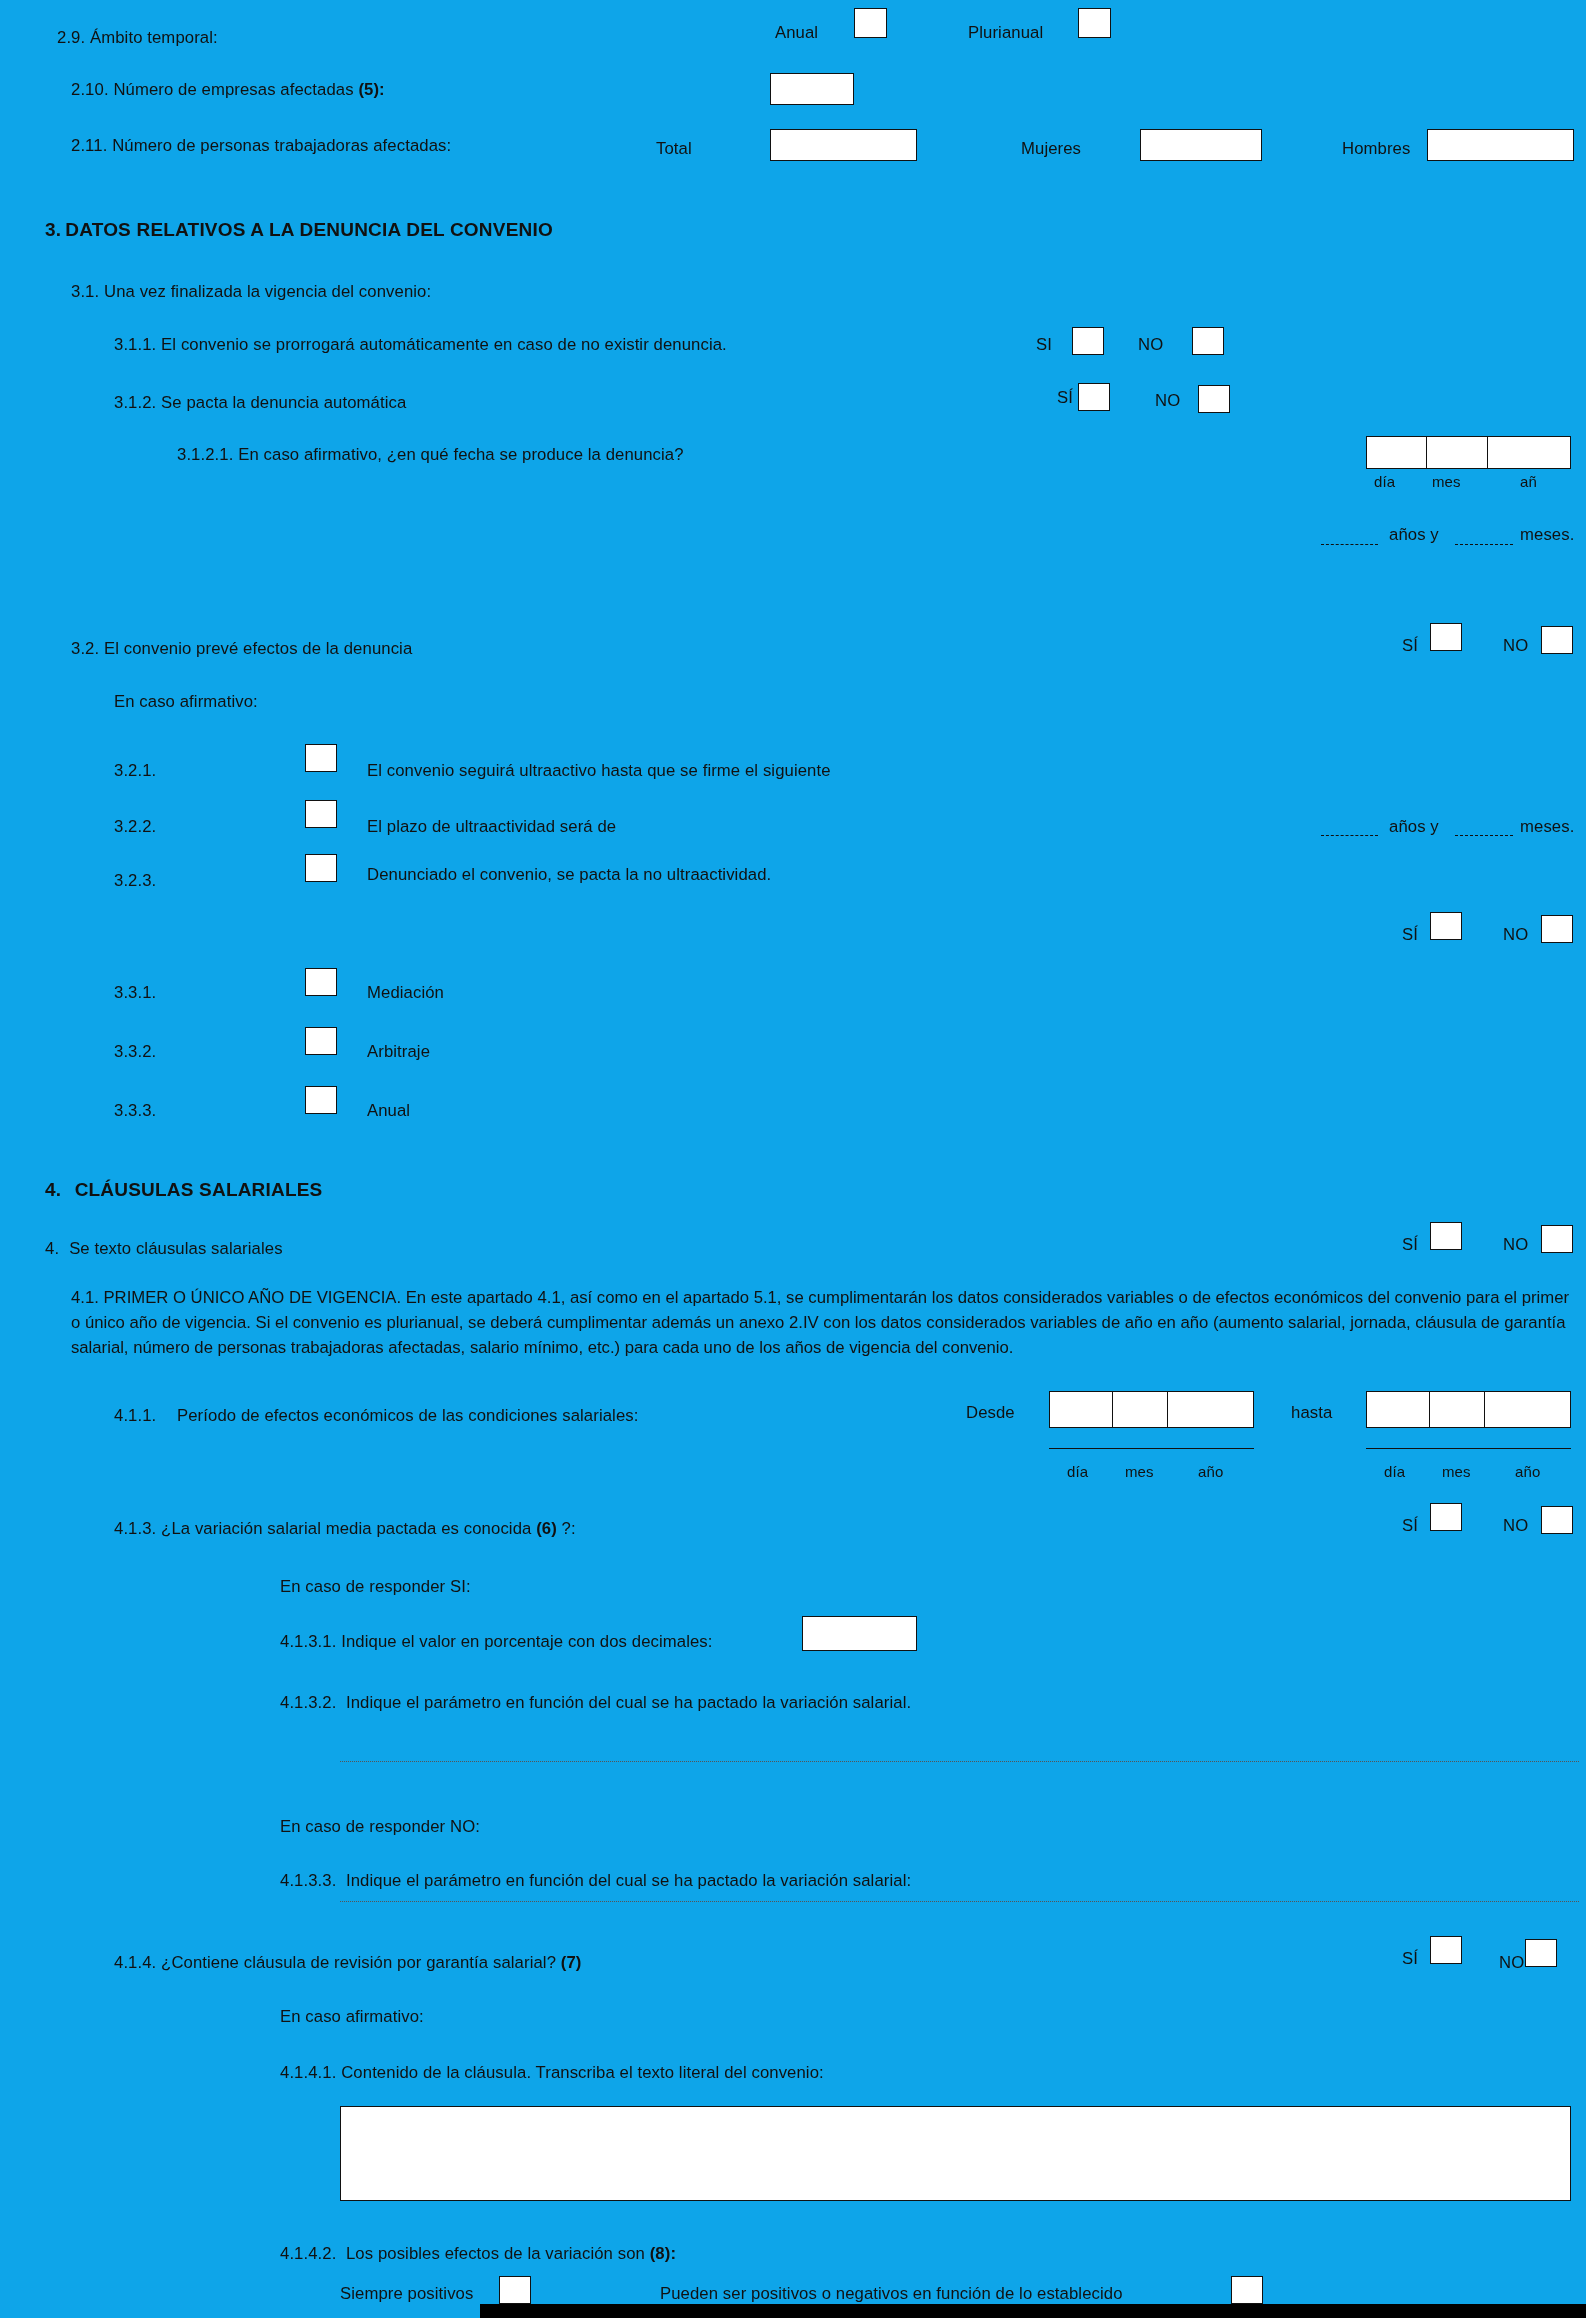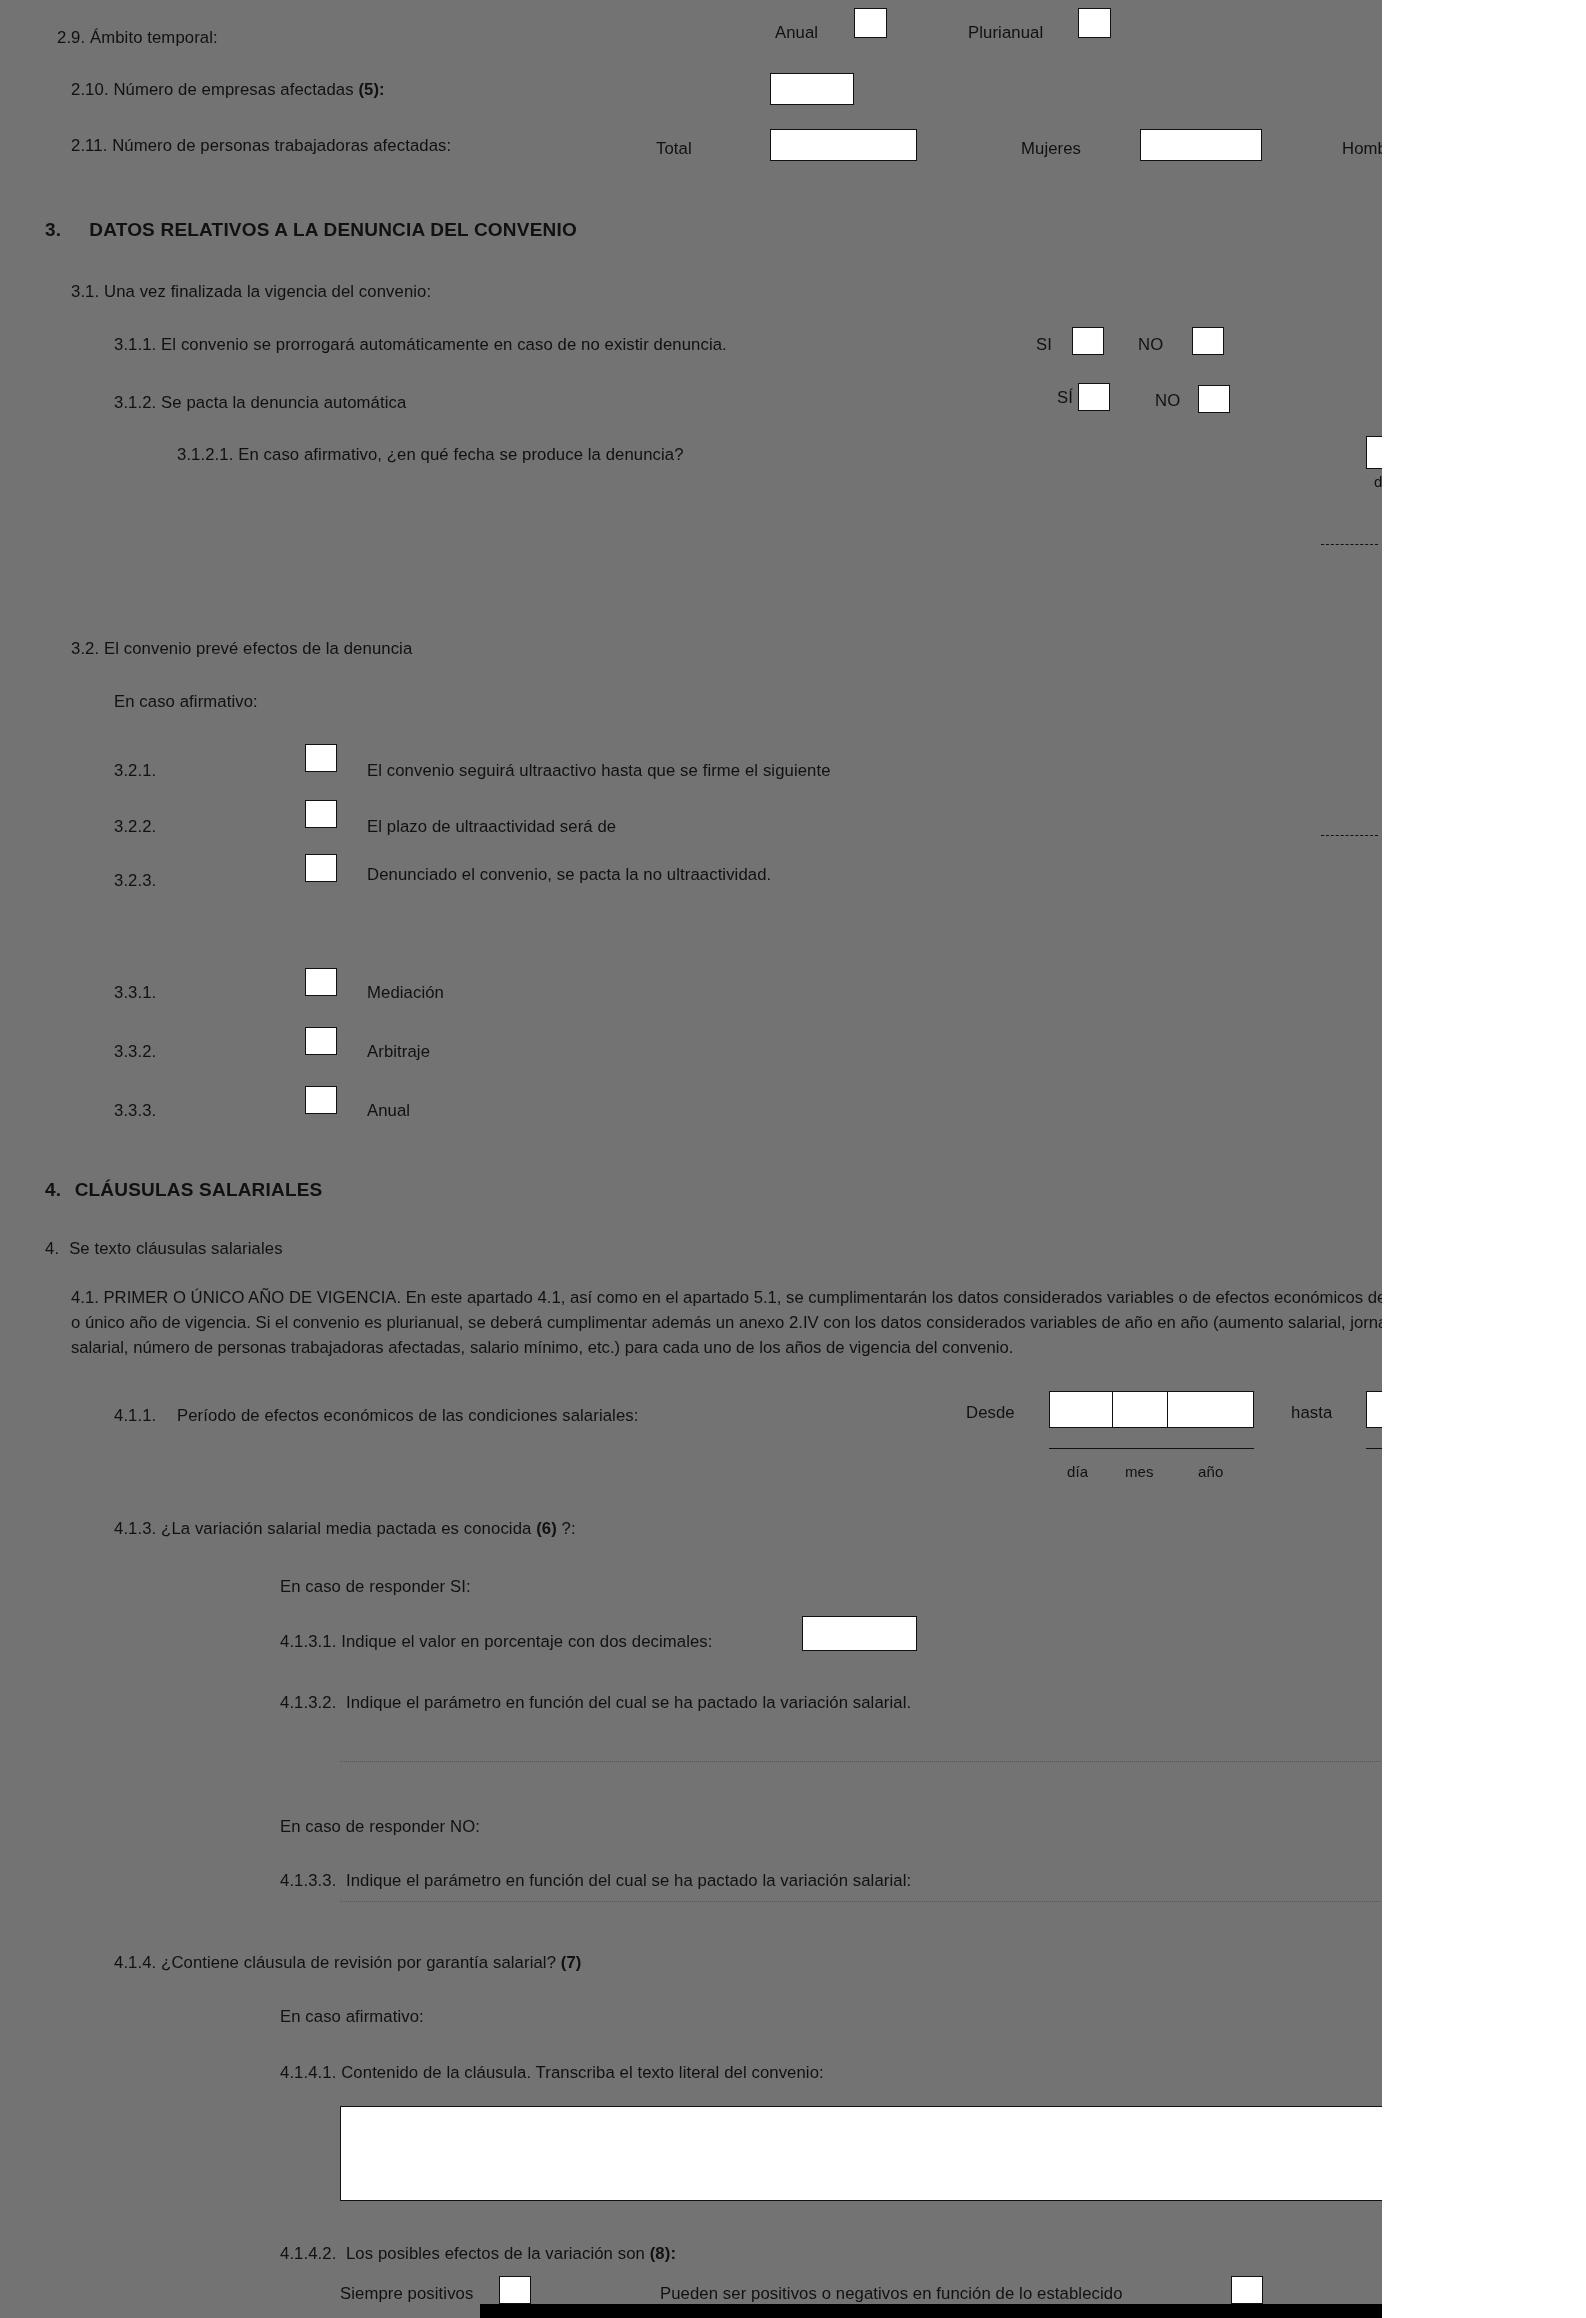--- a/index.html
+++ b/index.html
@@ -1,18 +1,18 @@
 <!DOCTYPE html>
 <html style="font-size:13.4px"><head>
 <meta charset="utf-8">
 <style>
   *{box-sizing:border-box;margin:0;padding:0}
   html,body{background:#ffffff}
   body{font-family:"Liberation Sans","DejaVu Sans",sans-serif;color:#111}
-  .page{position:relative;width:1382px;height:2319px;background:#737373;overflow:hidden}
+  .page{position:relative;width:1586px;height:2319px;background:#0ea5e9;overflow:hidden}
   .t{position:absolute;font-size:16.7px;line-height:1.25;white-space:nowrap;letter-spacing:0.1px}
   .b{font-weight:700}
   .h{position:absolute;font-size:19px;font-weight:700;white-space:nowrap;letter-spacing:0.2px}
   .cb{position:absolute;width:32px;height:28px;border:1.7px solid #111;background:#fff;cursor:pointer}
   input.fbox{position:absolute;border:1.7px solid #111;background:#fff;font-family:inherit;font-size:16.7px;padding:0 5px;outline:none}
   .datebox{position:absolute;display:flex;border:1.7px solid #111;background:#fff}
   .dcell{border-right:1.7px solid #111}
   .dcell:last-child{border-right:0;flex:1}
   .dotline{position:absolute;height:0;border-top:1.7px dotted #555}
   .dash{position:absolute;height:0;border-top:1.7px dashed #111}
@@ -37,21 +37,21 @@
   <input class="fbox" style="left: 770px; top: 73px; width: 84px; height: 32px;">
 
   <div class="t" style="left:71px;top:136px"><span>2.11.</span> <span>Número de personas trabajadoras afectadas:</span></div>
   <div class="t" style="left:656px;top:139px">Total</div>
   <input class="fbox" style="left: 770px; top: 129px; width: 147px; height: 32px;">
   <div class="t" style="left:1021px;top:139px">Mujeres</div>
   <input class="fbox" style="left: 1140px; top: 129px; width: 122px; height: 32px;">
   <div class="t" style="left:1342px;top:139px">Hombres</div>
   <input class="fbox" style="left: 1427px; top: 129px; width: 147px; height: 32px;">
 
-  <div class="h" style="left:45px;top:219px"><span>3.</span><span style="margin-left:28px">DATOS RELATIVOS A LA DENUNCIA DEL CONVENIO</span></div>
+  <div class="h" style="left:45px;top:219px"><span>3.</span><span style="margin-left:4px">DATOS RELATIVOS A LA DENUNCIA DEL CONVENIO</span></div>
 
   <div class="t" style="left:71px;top:282px"><span>3.1.</span> <span>Una vez finalizada la vigencia del convenio:</span></div>
 
   <div class="t" style="left:114px;top:335px"><span>3.1.1.</span> <span>El convenio se prorrogará automáticamente en caso de no existir denuncia.</span></div>
   <div class="t" style="left:1036px;top:335px">SI</div>
   <span class="cb" style="left:1072px;top:327px"></span>
   <div class="t" style="left:1138px;top:335px">NO</div>
   <span class="cb" style="left:1192px;top:327px"></span>
 
   <div class="t" style="left:114px;top:393px"><span>3.1.2.</span> <span>Se pacta la denuncia automática</span></div>

